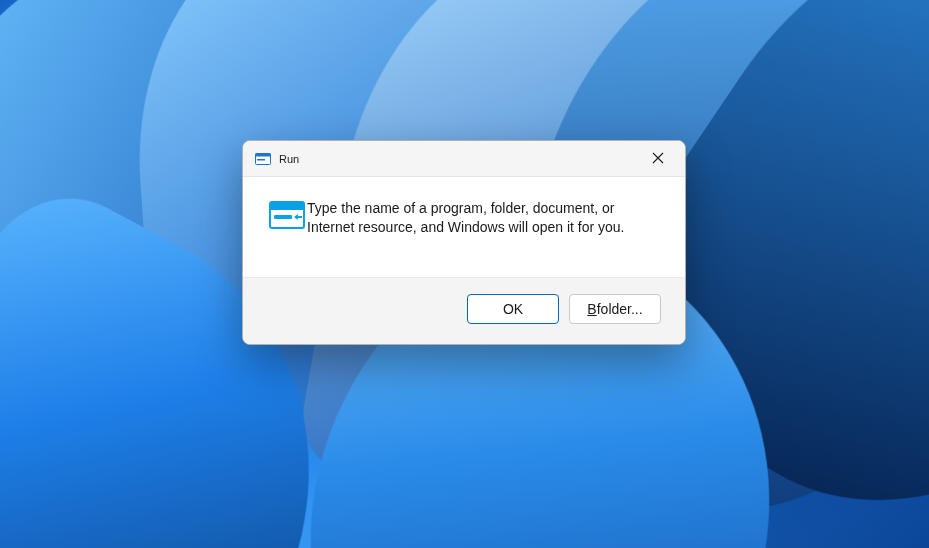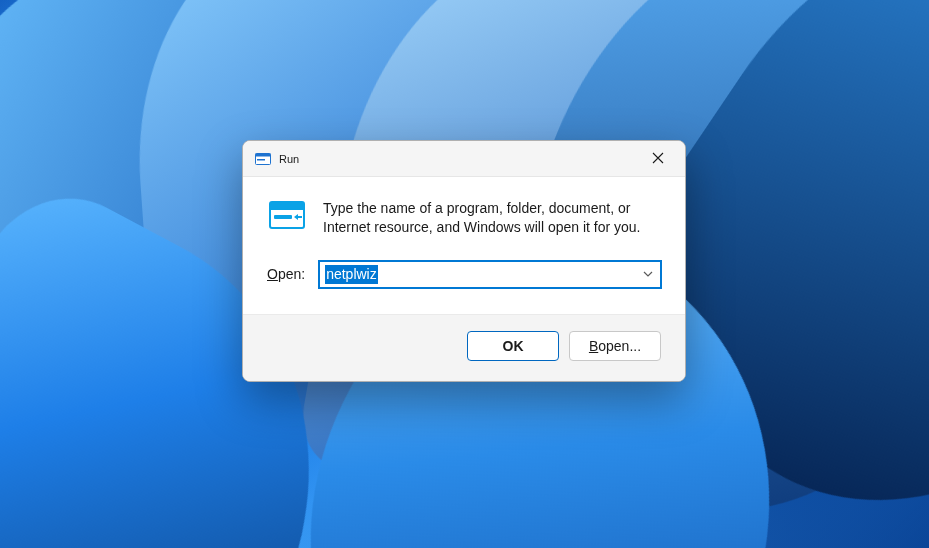--- a/index.html
+++ b/index.html
@@ -65,21 +65,20 @@
       width: 46px; height: 32px;
       display: flex; align-items: center; justify-content: center;
       border-radius: 4px;
     }
 
     .body {
       padding: 22px 24px 16px 24px;
     }
     .info-row {
       display: flex;
-      gap: 16px;
       margin-bottom: 24px;
     }
     .run-big-icon {
       width: 40px; height: 34px;
       flex-shrink: 0;
     }
     .desc {
       font-size: 14px;
       line-height: 1.35;
       color: #1a1a1a;
@@ -139,21 +138,21 @@
       min-width: 92px;
       height: 30px;
       border: 1px solid #c8c8c8;
       background: #ffffff;
       border-radius: 4px;
       font-size: 14px;
       font-family: inherit;
       display: flex; align-items: center; justify-content: center;
       cursor: default;
     }
-    .btn.default { border: 1.5px solid #0067c0; font-weight: bold; }
+    .btn.default { border: 1.5px solid #0067c0; }
     .btn u { text-decoration: underline; }
   </style>
 </head>
 <body>
 
 <div class="wallpaper">
   <div class="petal p1"></div>
   <div class="petal p2"></div>
   <div class="petal p3"></div>
   <div class="petal p4"></div>
@@ -187,35 +186,23 @@
         <svg viewBox="0 0 40 34" width="40" height="34">
           <rect x="3" y="3" width="34" height="26" rx="2" fill="#ffffff" stroke="#0aa2e6" stroke-width="2"></rect>
           <rect x="3" y="3" width="34" height="8" fill="#0aa2e6"></rect>
           <rect x="7" y="16" width="18" height="4" rx="1" fill="#0aa2e6"></rect>
           <path d="M27 18 l4 -3 v2 h4 v2 h-4 v2 z" fill="#0aa2e6"></path>
         </svg>
       </div>
       <div class="desc">Type the name of a program, folder, document, or Internet resource, and Windows will open it for you.</div>
     </div>
 
-    <div class="open-row">
-      <div class="open-label"><u>O</u><span>pen:</span></div>
-      <div class="combo">
-        <input type="text" value="netplwiz" style="">
-        <span class="sel-overlay">netplwiz</span>
-        <span class="chevron">
-          <svg viewBox="0 0 10 6" width="10" height="6">
-            <path d="M1 1 L5 5 L9 1" stroke="#5a5a5a" stroke-width="1.2" fill="none"></path>
-          </svg>
-        </span>
-      </div>
-    </div>
   </div>
 
   <div class="button-row">
     <div class="btn default">
       <span>OK</span>
     </div>
     <div class="btn">
-      <span><u>B</u><span>open...</span></span>
+      <span><u>B</u><span>folder...</span></span>
     </div>
   </div>
 </div>
 
 </body></html>

